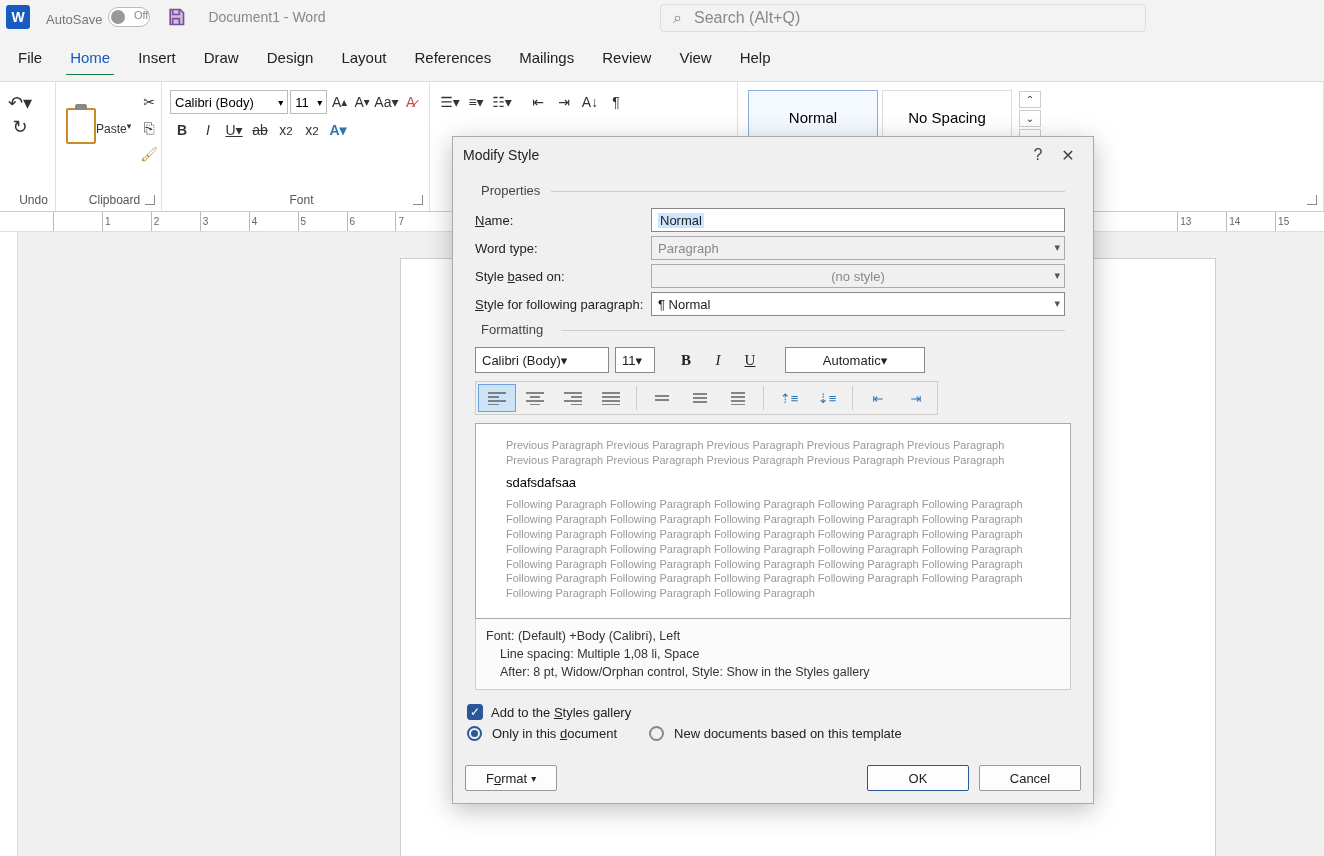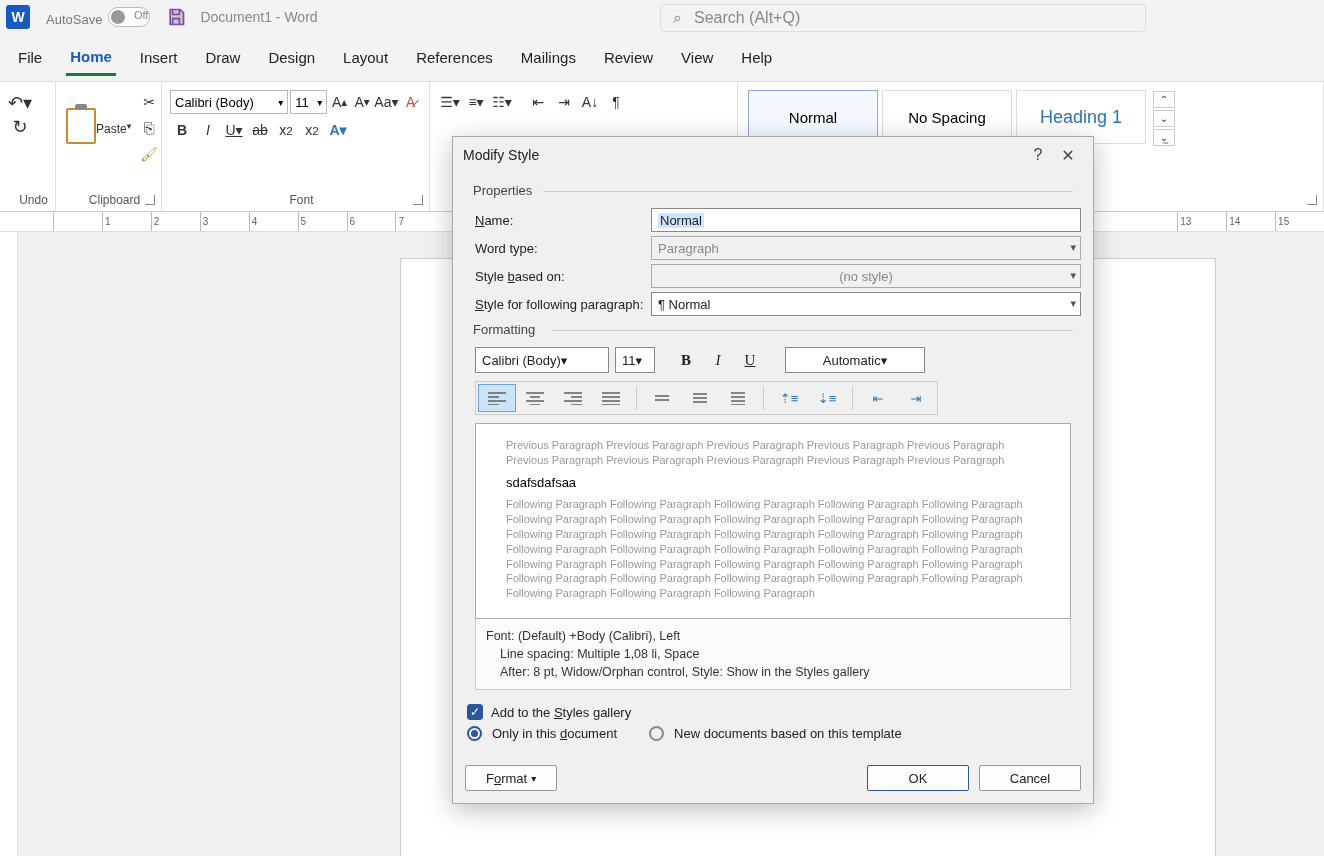--- a/index.html
+++ b/index.html
@@ -6,28 +6,28 @@
 body { background: #f3f3f3; width: 1324px; height: 856px; overflow: hidden; position: relative; }
 
 
 .titlebar { height: 34px; display: flex; align-items: center; padding: 0 6px; background: #f3f3f3; }
 .word-icon { width: 24px; height: 24px; background: #185abd; border-radius: 3px; display: flex; align-items: center; justify-content: center; color: #fff; font-weight: bold; font-size: 14px; }
 .autosave { display: flex; align-items: flex-end; margin-left: 16px; color: #777; font-size: 13px; }
 .toggle { width: 42px; height: 20px; border: 1px solid #bbb; border-radius: 10px; margin-left: 6px; position: relative; background: #fff; }
 .toggle .knob { width: 14px; height: 14px; border-radius: 50%; background: #999; position: absolute; top: 2px; left: 2px; }
 .toggle .off { position: absolute; right: 1px; top: 1px; font-size: 11px; color: #888; }
 .save-icon { width: 20px; height: 20px; margin-left: 16px; color: #7b4fa0; }
-.doc-title { margin-left: 14px; color: #888; font-size: 14px; }
+.doc-title { margin-left: 22px; color: #888; font-size: 14px; }
 .searchbox { position: absolute; left: 660px; top: 4px; width: 486px; height: 28px; border: 1px solid #ddd; border-radius: 4px; display: flex; align-items: center; padding: 0 12px; color: #888; background: #f3f3f3; }
 .searchbox .mag { margin-right: 12px; }
 
 
 .menutabs { height: 48px; display: flex; align-items: center; gap: 20px; padding: 0 14px; background: #f3f3f3; border-bottom: 1px solid #ddd; }
 .menutabs span { font-size: 15px; color: #222; padding: 8px 4px; cursor: pointer; }
-.menutabs span.active { color: #185abd; border-bottom: 3px solid #15803d; font-weight: 700; }
+.menutabs span.active { color: #185abd; border-bottom: 1px solid #15803d; font-weight: 400; }
 
 
 .ribbon { height: 130px; display: flex; background: #fff; border-bottom: 1px solid #ccc; position: relative; }
 .rgroup { border-right: 1px solid #e0e0e0; padding: 4px 8px 0; display: flex; flex-direction: column; position: relative; }
 .rgroup .label { position: absolute; bottom: 4px; left: 12px; right: 0; text-align: center; font-size: 12px; color: #555; }
 .rgroup .corner { position: absolute; bottom: 6px; right: 6px; width: 10px; height: 10px; border-right: 1px solid #888; border-bottom: 1px solid #888; }
 .ribbtn { display: flex; flex-direction: row; align-items: center; font-size: 12px; color: #333; padding: 2px; cursor: pointer; }
 .undo-g { width: 56px; }
 .clip-g { width: 106px; }
 .font-g { width: 268px; }
@@ -53,24 +53,24 @@
 .docarea { position: absolute; top: 232px; left: 0; right: 0; bottom: 0; background: #f0f0f0; display: flex; }
 .vruler { width: 18px; background: #fff; border-right: 1px solid #ddd; }
 .page { position: absolute; left: 400px; top: 26px; width: 816px; height: 600px; background: #fff; border: 1px solid #ccc; }
 
 
 .dialog { position: absolute; left: 452px; top: 136px; width: 642px; background: #f0f0f0; border: 1px solid #aaa; box-shadow: 0 6px 24px rgba(0,0,0,.25); z-index: 10; font-size: 13px; color: #222; }
 .dlg-title { height: 36px; display: flex; align-items: center; padding: 0 10px; }
 .dlg-title .t { flex: 1; font-size: 14px; }
 .dlg-title .ctl { width: 30px; text-align: center; font-size: 16px; cursor: pointer; color: #444; }
 .dlg-body { padding: 4px 12px 12px; }
-.sect { color: #444; margin: 6px 8px 10px; font-size: 13px; position: relative;}
+.sect { color: #444; margin: 6px 16px 10px; font-size: 13px; position: relative;}
 .sect::after { content:""; position:absolute; left: 70px; right:0; top:50%; height:1px; background:#ccc;}
 .sect.formatting::after{left:80px;}
-.prow { display: flex; align-items: center; margin: 4px 0 4px 10px; }
+.prow { display: flex; align-items: center; margin: 4px 16px 4px 10px; }
 .prow .lbl { width: 176px; }
 .prow .lbl u { text-decoration: underline; }
 .inp { flex: 1; height: 24px; border: 1px solid #888; background: #fff; padding: 0 6px; display: flex; align-items: center; position: relative; }
 .inp.sel { background: #fff; }
 .inp .dd { position: absolute; right: 4px; top: 4px; font-size: 11px; color: #555; }
 .inp .seltext { background: #cce4ff; padding: 0 2px; }
 .inp.disabled { background: #f0f0f0; color: #888; border-color:#aaa;}
 .fmtrow { display: flex; gap: 6px; margin: 8px 0 8px 10px; align-items: center; }
 .fmtcombo { height: 26px; border: 1px solid #888; background: #fff; padding: 0 6px; display: flex; align-items: center; position: relative; }
 .fontcmb { width: 134px; } .sizecmb { width: 40px; }
@@ -195,21 +195,20 @@
       <div class="smbtn">⇤</div>
       <div class="smbtn">⇥</div>
       <div class="smbtn">A↓</div>
       <div class="smbtn">¶</div>
     </div>
   </div>
   <div class="rgroup styles-g">
     <div style="display:flex;margin-top:4px">
       <div class="stylecard sel">Normal</div>
       <div class="stylecard">No Spacing</div>
-      <div class="stylecard h1">Heading 1</div>
       <div style="display:flex;flex-direction:column;margin-left:4px">
         <div class="smbtn" style="height:17px;border:1px solid #ccc;font-size:10px">⌃</div>
         <div class="smbtn" style="height:17px;border:1px solid #ccc;font-size:10px">⌄</div>
         <div class="smbtn" style="height:17px;border:1px solid #ccc;font-size:10px">⌄̲</div>
       </div>
     </div>
     <div class="corner"></div>
   </div>
 </div>
 

